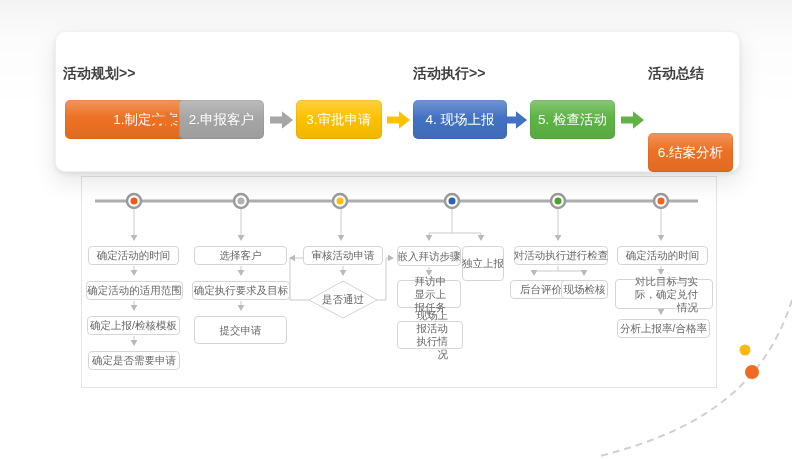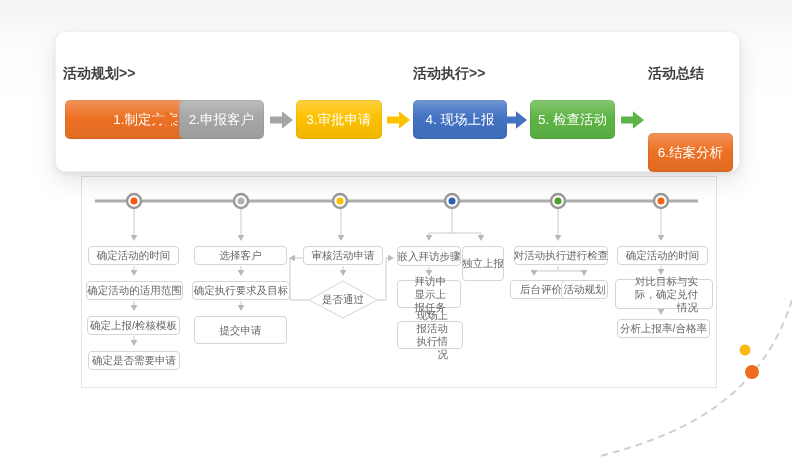--- a/index.html
+++ b/index.html
@@ -167,19 +167,19 @@
   <div class="flow-node nw" style="left:303px;top:246px;width:80px;height:19px">审核活动申请</div>
   <div class="diamond-label">是否通过</div>
 
   <div class="flow-node nw" style="left:397px;top:246px;width:64px;height:20px">嵌入拜访步骤</div>
   <div class="flow-node nw" style="left:462px;top:246px;width:42px;height:35px">独立上报</div>
   <div class="flow-node" style="left:397px;top:280px;width:64px;height:28px">拜访中显示上报任务</div>
   <div class="flow-node" style="left:397px;top:321px;width:66px;height:28px">现场上报活动执行情况</div>
 
   <div class="flow-node nw" style="left:514px;top:246px;width:94px;height:19px">对活动执行进行检查</div>
   <div class="flow-node nw" style="left:510px;top:280px;width:62px;height:19px">后台评价</div>
-  <div class="flow-node nw" style="left:561px;top:280px;width:47px;height:19px">活动规划</div>
+  <div class="flow-node nw" style="left:561px;top:280px;width:47px;height:19px">现场检核</div>
 
   <div class="flow-node nw" style="left:617px;top:246px;width:91px;height:19px">确定活动的时间</div>
   <div class="flow-node" style="left:615px;top:279px;width:98px;height:30px">对比目标与实际，确定兑付情况</div>
   <div class="flow-node nw" style="left:617px;top:319px;width:93px;height:19px">分析上报率/合格率</div>
 
 </div>
 
 </body></html>

